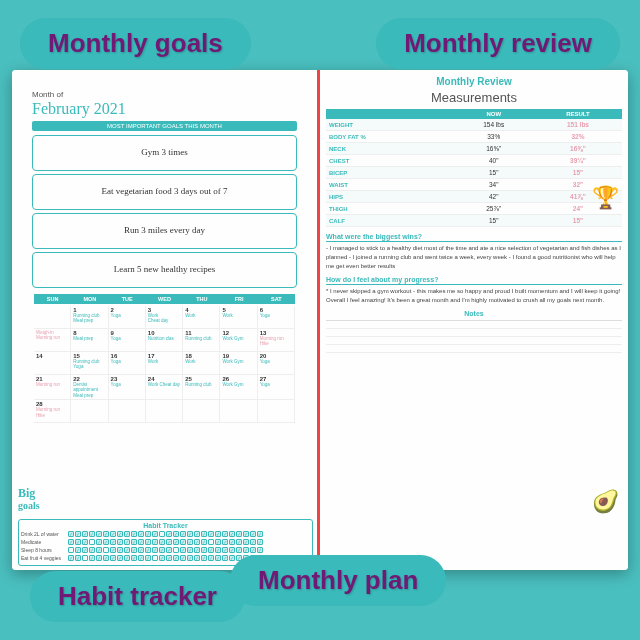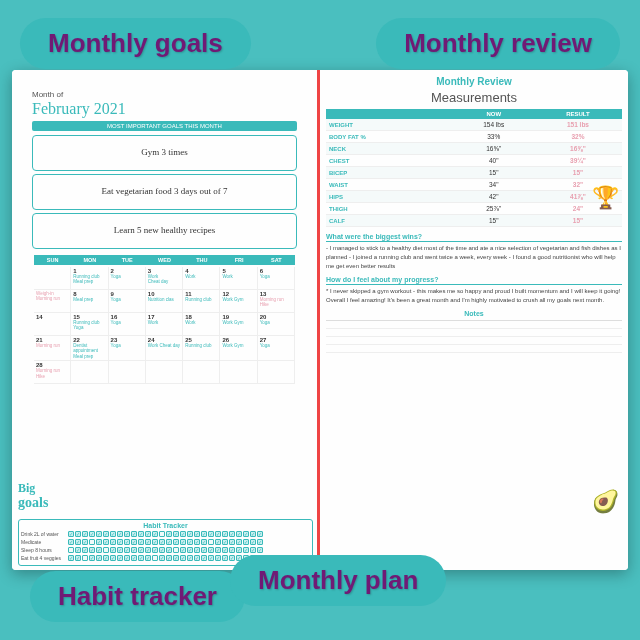--- a/index.html
+++ b/index.html
@@ -335,20 +335,21 @@
 
   <div class="left-page">
 
     <div class="month-of">Month of</div>
     <div class="month-title">February 2021</div>
     <div class="goals-banner">MOST IMPORTANT GOALS THIS MONTH</div>
 
     <div class="goals-grid">
       <div class="goal-box">Gym 3 times</div>
       <div class="goal-box">Eat vegetarian food 3 days out of 7</div>
+      <div class="goal-box">Run 3 miles every day</div>
       <div class="goal-box">Learn 5 new healthy recipes</div>
     </div>
 
     <table class="calendar">
       <thead>
         <tr class="cal-header">
           <th class="cal-day-header">SUN</th>
           <th class="cal-day-header">MON</th>
           <th class="cal-day-header">TUE</th>
           <th class="cal-day-header">WED</th>
@@ -485,21 +486,21 @@
           <td class="cal-cell"></td>
           <td class="cal-cell"></td>
           <td class="cal-cell"></td>
           <td class="cal-cell"></td>
         </tr>
       </tbody>
     </table>
 
     <div style="position:absolute; bottom:58px; left:6px; font-size:10px; color:#3ABABA; font-weight:bold; font-family:'Segoe Script', cursive; line-height:1.2;">
       <span style="font-size:12px; color:#3ABABA;">Big</span><br>
-      <span style="font-size:14px;">goals</span>
+      <span style="font-size:10px;">goals</span>
     </div>
 
     <div class="habit-section" style="position:absolute; bottom:4px; left:6px; right:4px;">
       <div class="habit-title">Habit Tracker</div>
 
       <div class="habit-row">
         <div class="habit-label">Drink 2L of water</div>
         <div class="habit-checks">
           <div class="habit-check checked">✓</div>
           <div class="habit-check checked">✓</div>

